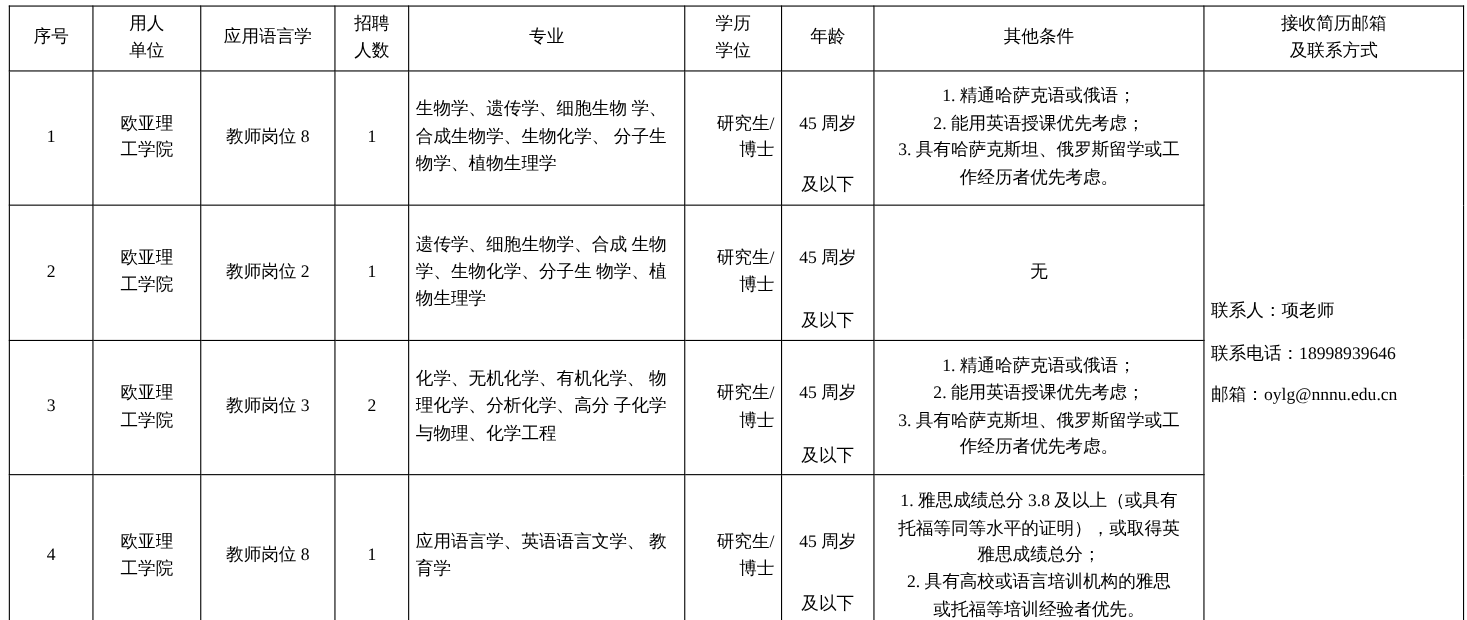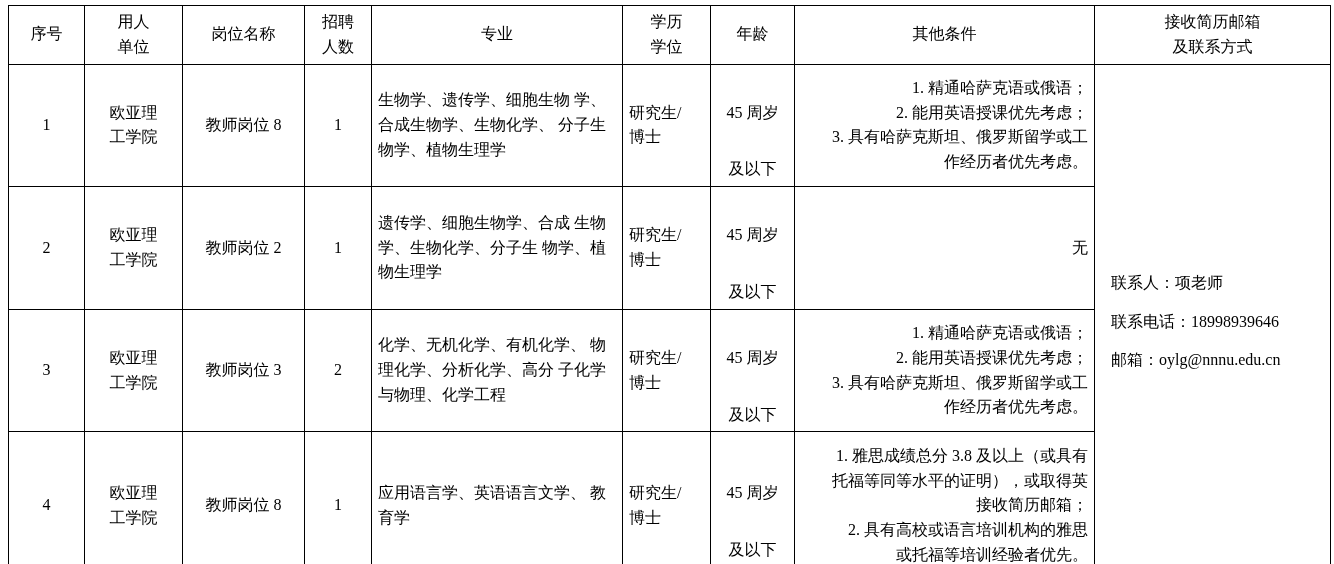--- a/index.html
+++ b/index.html
@@ -58,47 +58,47 @@
 
   td.center {
     text-align: center;
   }
   td.major {
     font-size: 15.5px;
     line-height: 1.75;
     padding: 6px 10px;
   }
   td.other {
-    text-align: right;
+    text-align: center;
     font-size: 15px;
     line-height: 1.72;
     padding: 8px 8px 8px 8px;
     vertical-align: middle;
   }
   td.other .ln { display: block; }
   td.contact {
     text-align: left;
     font-size: 15.5px;
     line-height: 1.6;
     padding-left: 14px;
     vertical-align: middle;
   }
   td.contact .cline {
     display: block;
-    margin: 14px 10px;
+    margin: 14px 0;
     white-space: nowrap;
   }
   td.unit, td.post {
     text-align: center;
     font-size: 15.5px;
     line-height: 1.7;
   }
   td.unit .ul { display: block; font-family: Liberation Serif, serif; }
   td.degree {
-    text-align: left;
+    text-align: right;
     font-size: 15.5px;
     line-height: 1.7;
   }
   td.degree .dl { display: block; }
   td.age {
     text-align: center;
     font-size: 15.5px;
     line-height: 1.7;
   }
   td.age .al { display: block; margin-top: 32px; }
@@ -126,21 +126,21 @@
     <thead>
       <tr>
         <td>
           <span class="hl">序号</span>
         </td>
         <td>
           <span class="hl">用人</span>
           <span class="hl">单位</span>
         </td>
         <td>
-          <span class="hl">岗位名称</span>
+          <span class="hl">应用语言学</span>
         </td>
         <td>
           <span class="hl">招聘</span>
           <span class="hl">人数</span>
         </td>
         <td>
           <span class="hl">专业</span>
         </td>
         <td>
           <span class="hl">学历</span>
@@ -265,21 +265,21 @@
           <span class="dl">研究生/</span>
           <span class="dl">博士</span>
         </td>
         <td class="age">
           <span class="al">45 周岁</span>
           <span class="al">及以下</span>
         </td>
         <td class="other">
           <span class="ln">1. 雅思成绩总分 3.8 及以上（或具有</span>
           <span class="ln">托福等同等水平的证明），或取得英</span>
-          <span class="ln">接收简历邮箱；</span>
+          <span class="ln">雅思成绩总分；</span>
           <span class="ln">2. 具有高校或语言培训机构的雅思</span>
           <span class="ln">或托福等培训经验者优先。</span>
         </td>
       </tr>
 
     </tbody>
   </table>
 </div>
 
 </body></html>

